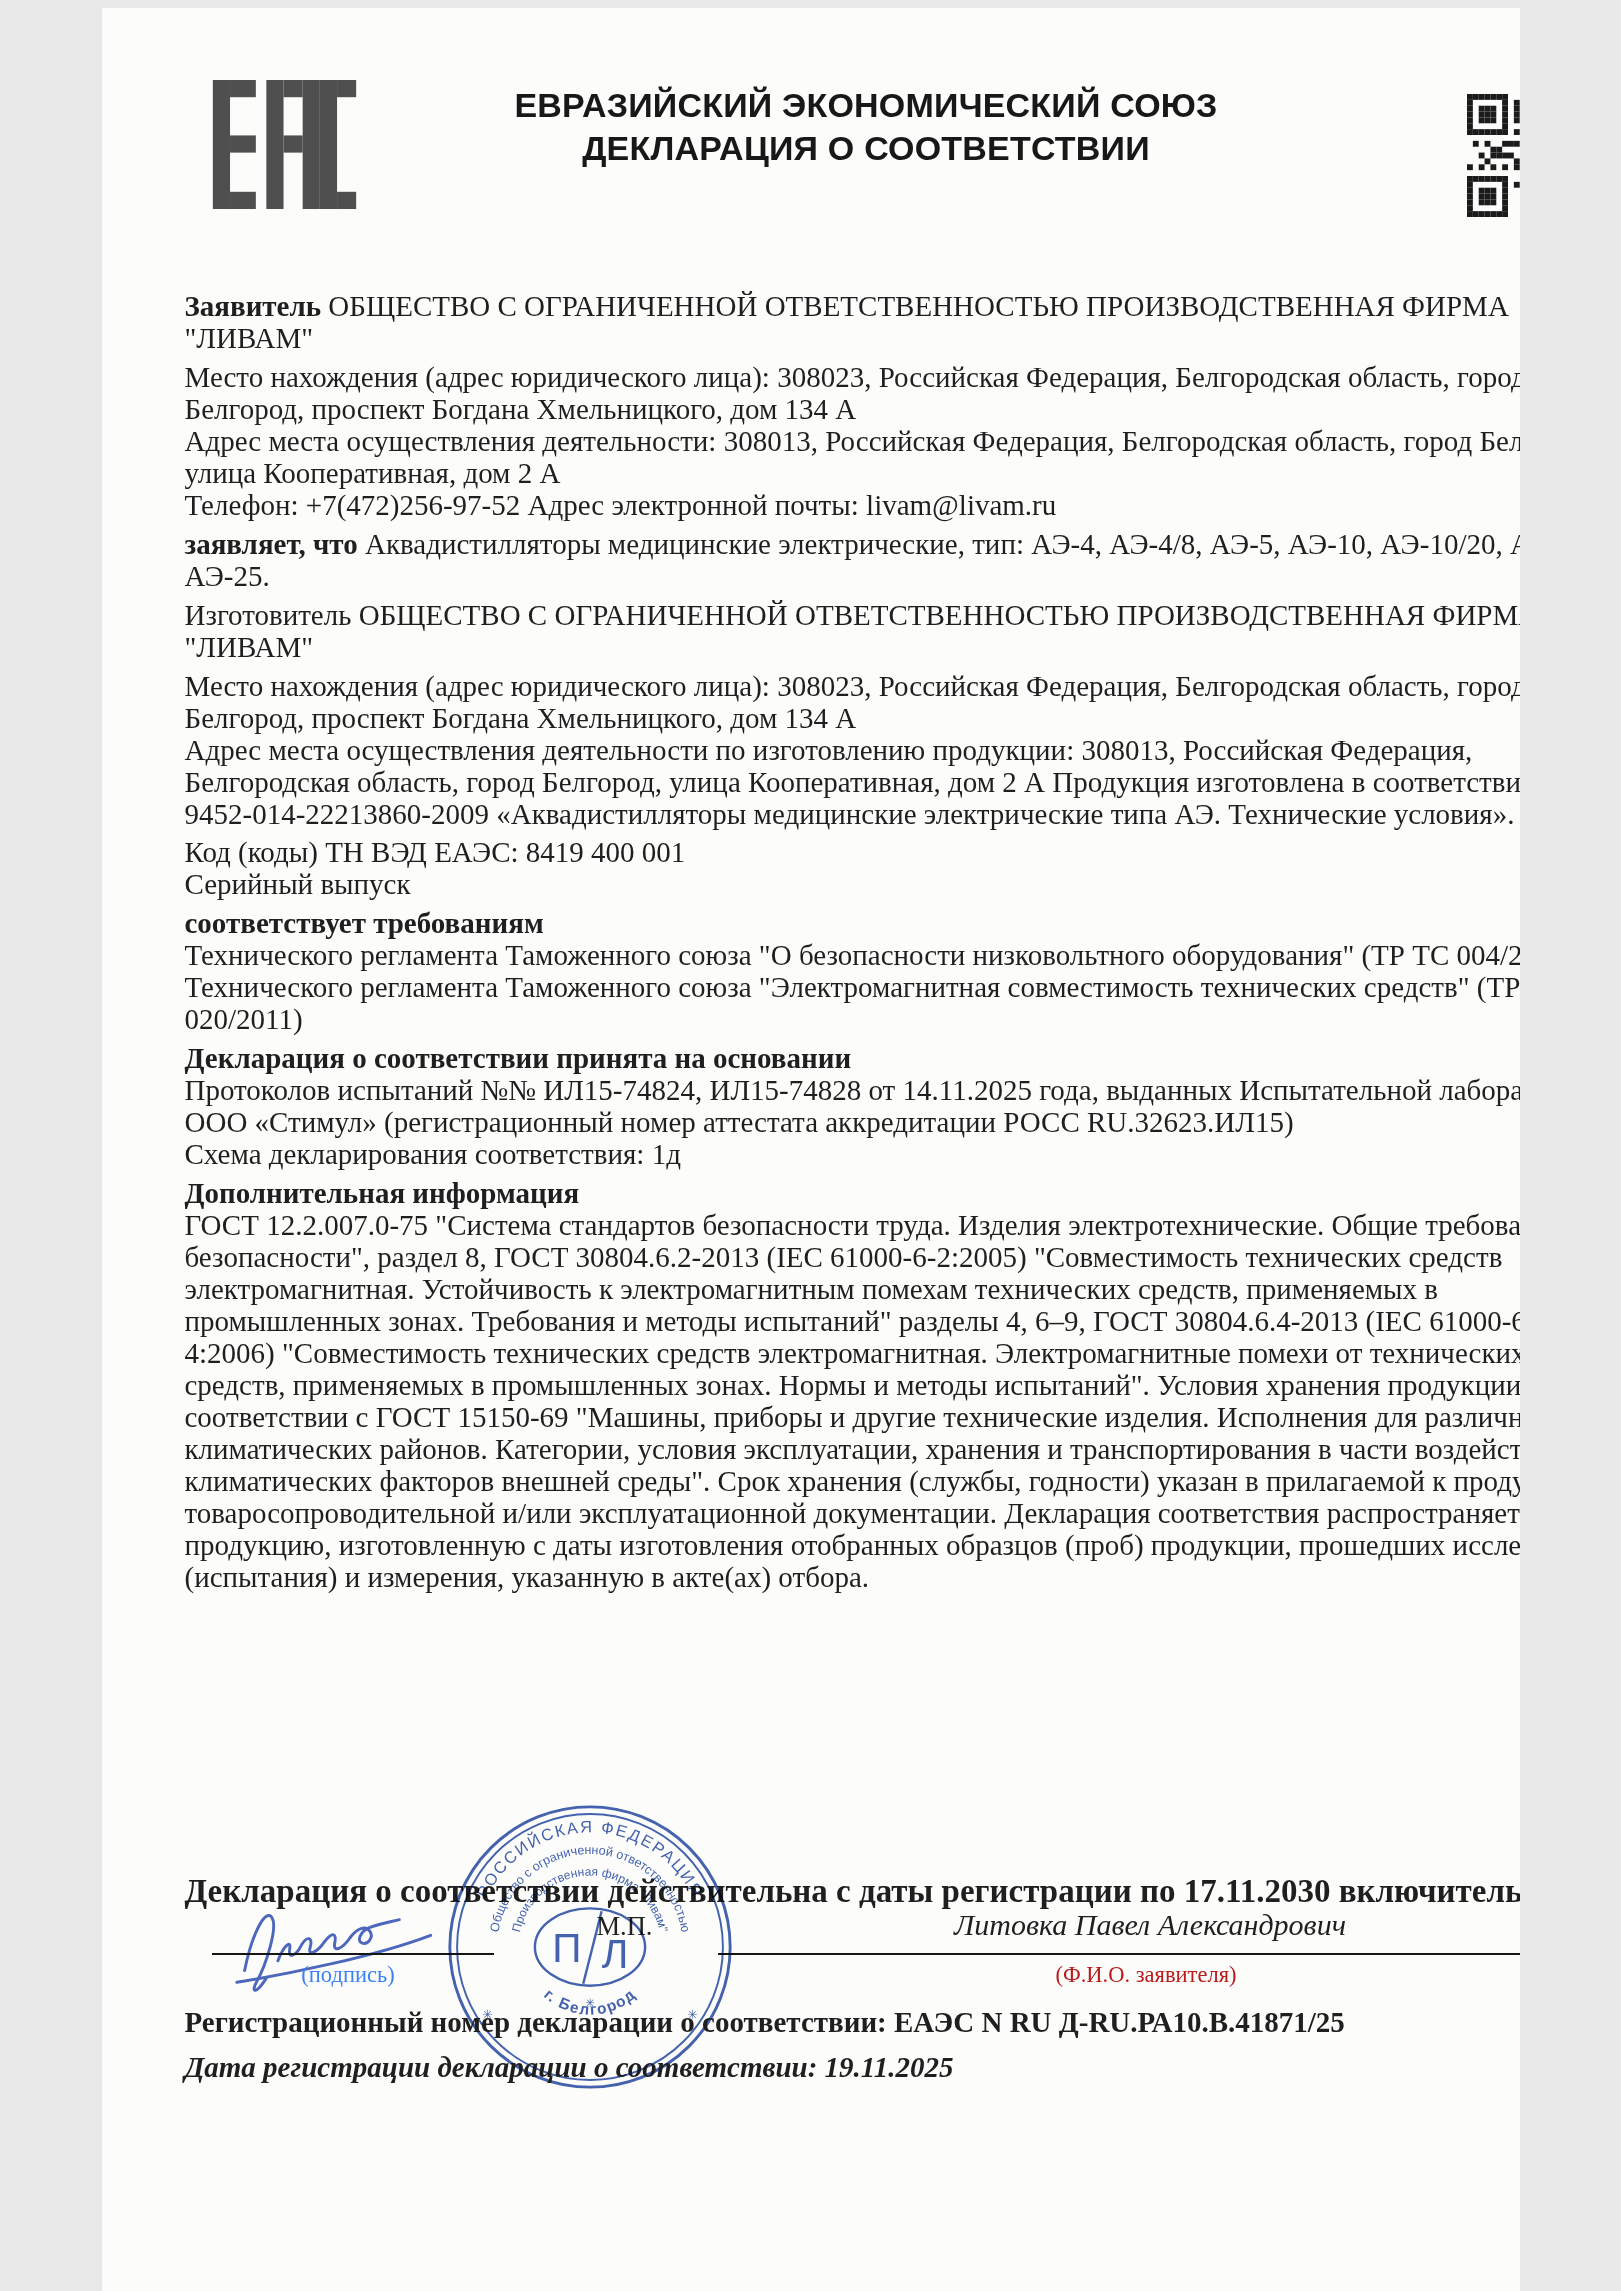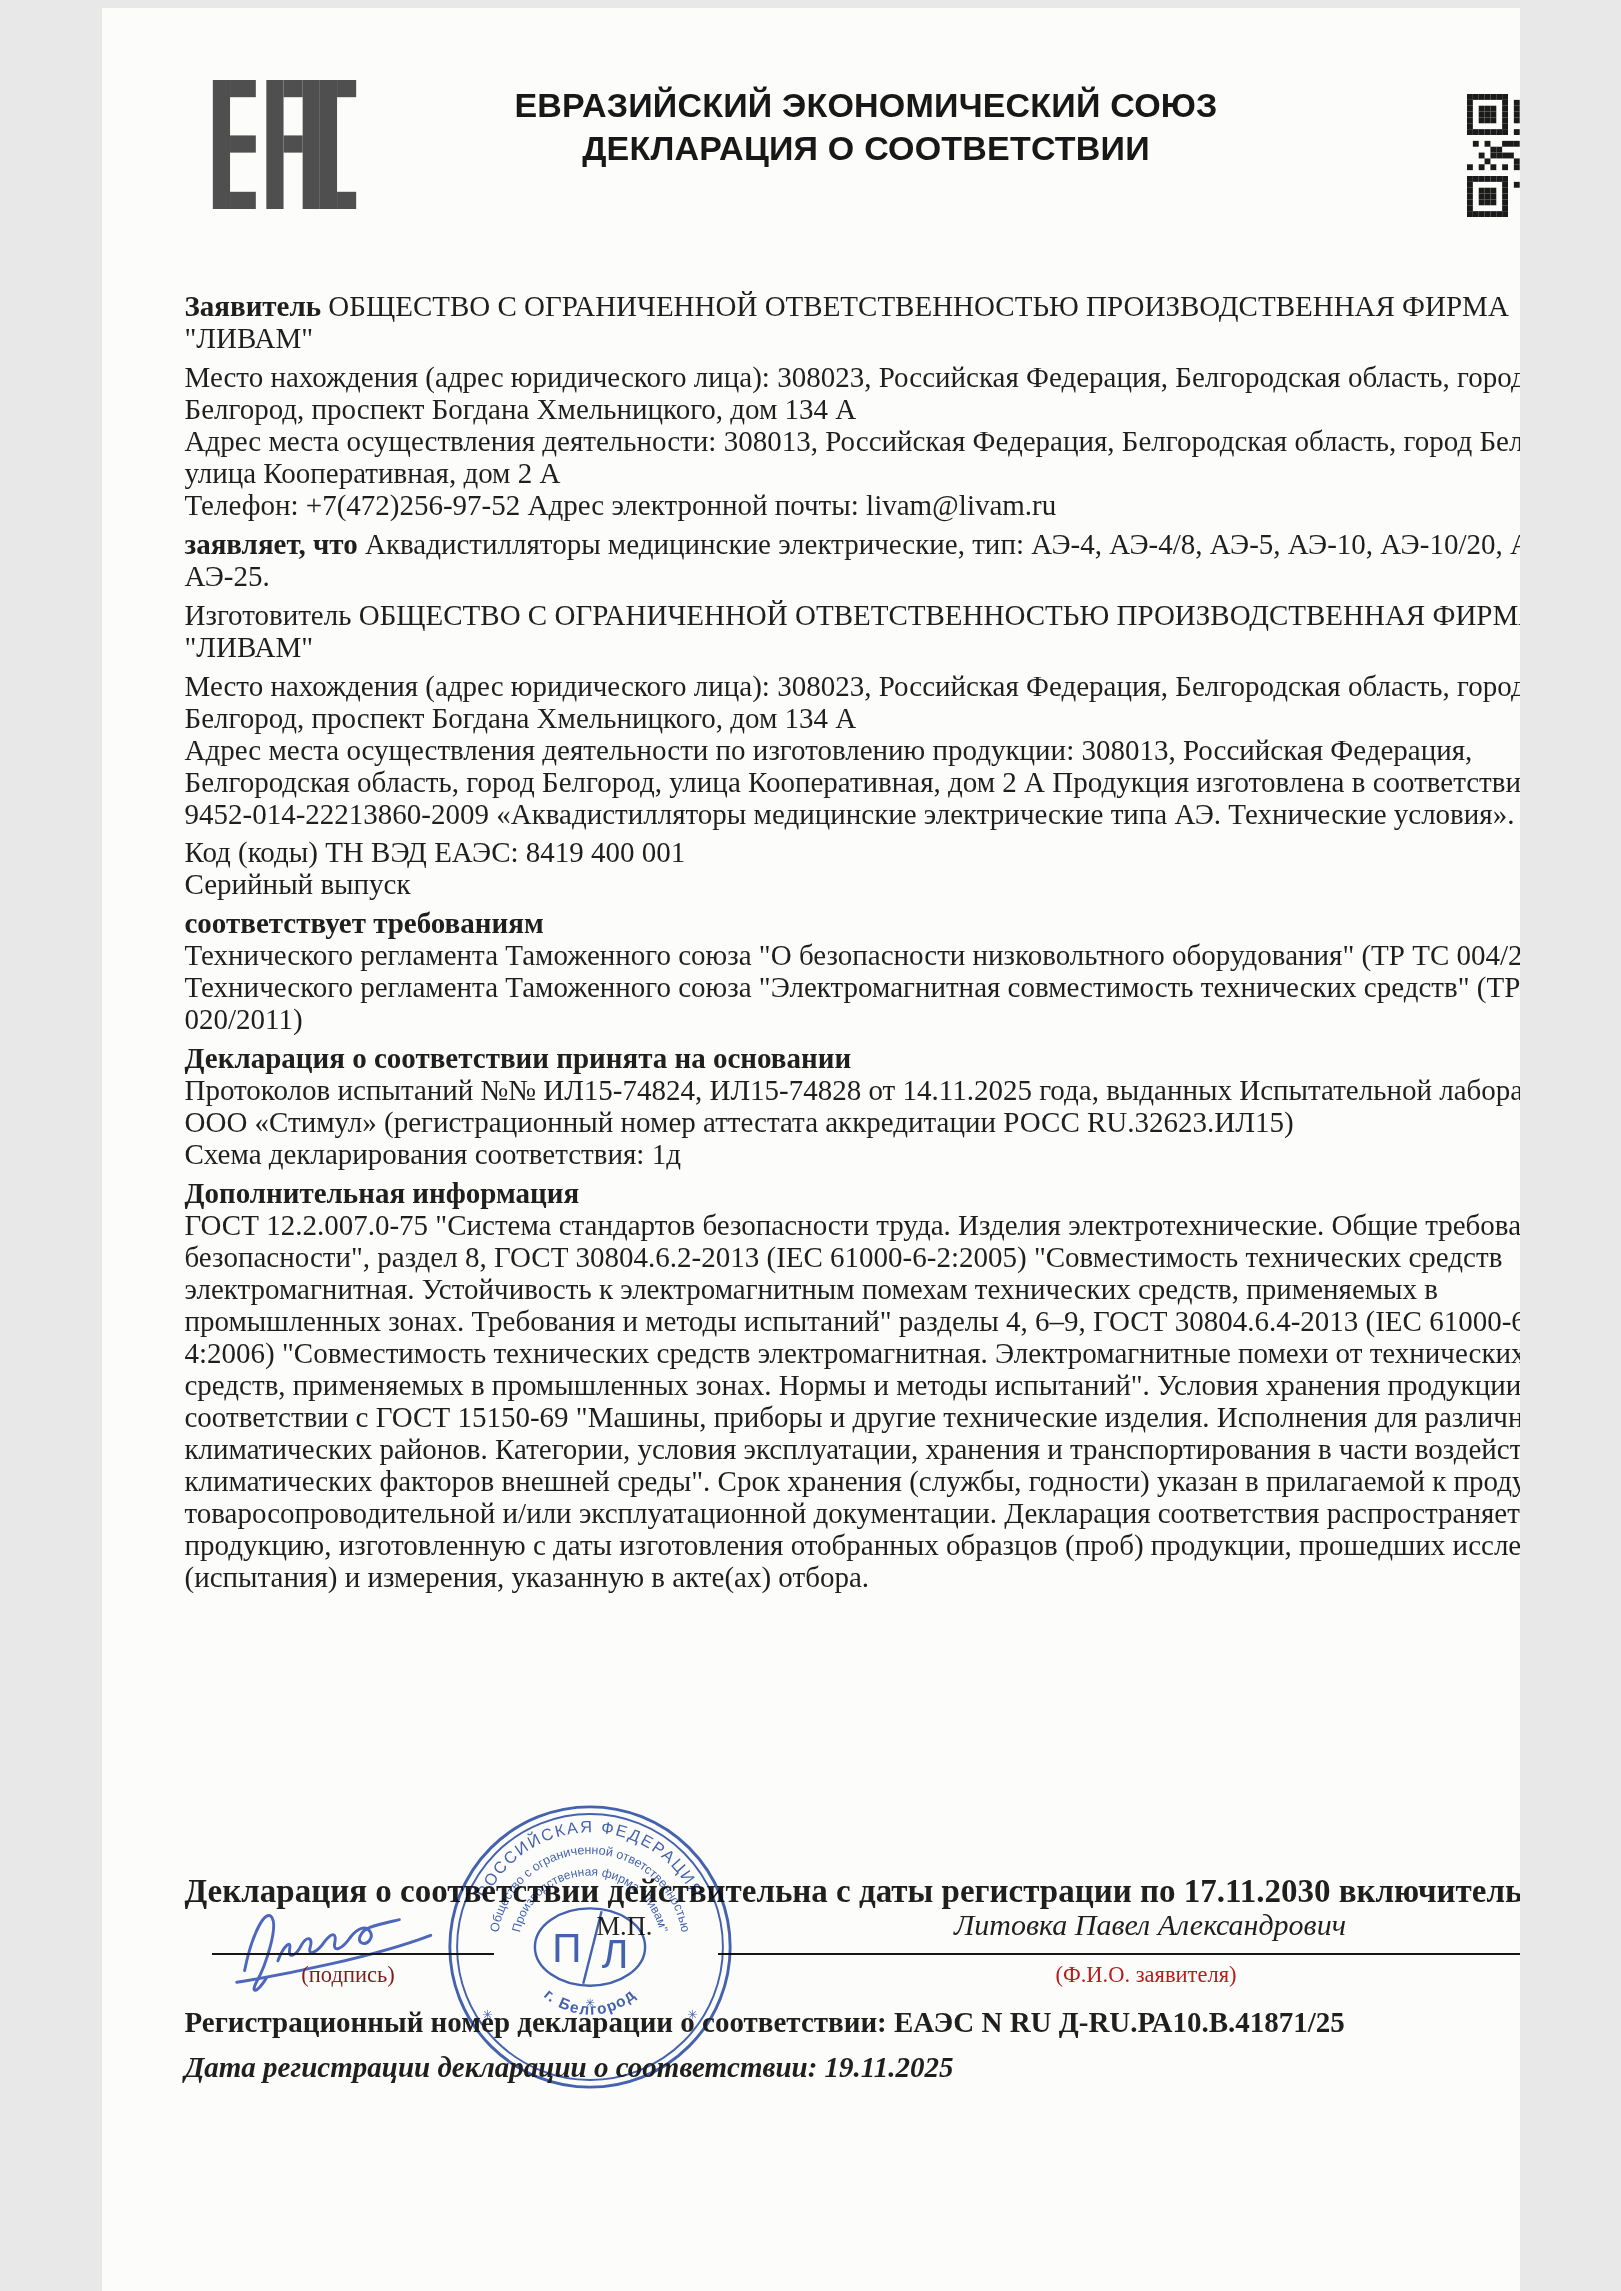--- a/index.html
+++ b/index.html
@@ -32,21 +32,21 @@
   b{font-weight:bold;}
   
   .validity{
     position:absolute;left:83px;top:1867px;width:1441px;
     font-size:33px;font-weight:bold;line-height:33px;
   }
   .sig-svg{position:absolute;left:125px;top:1880px;width:235px;height:123px;}
   .sig-line{position:absolute;left:110px;top:1945px;width:282px;border-top:2.9px solid #161616;}
   .sig-caption{
     position:absolute;left:129px;top:1954px;width:235px;
-    text-align:center;font-size:22.5px;color:#7f1d1d;
+    text-align:center;font-size:22.5px;color:#3b82f6;
   }
   .mp-label{position:absolute;left:495px;top:1903px;font-size:26.5px;color:#222;}
   .declarant-name{
     position:absolute;left:627px;top:1900px;width:843px;
     text-align:center;font-size:30px;font-style:italic;
   }
   .name-line{position:absolute;left:616px;top:1945px;width:857px;border-top:2.9px solid #161616;}
   .fio-caption{
     position:absolute;left:616px;top:1954px;width:857px;
     text-align:center;font-size:22.5px;color:#b91c1c;

